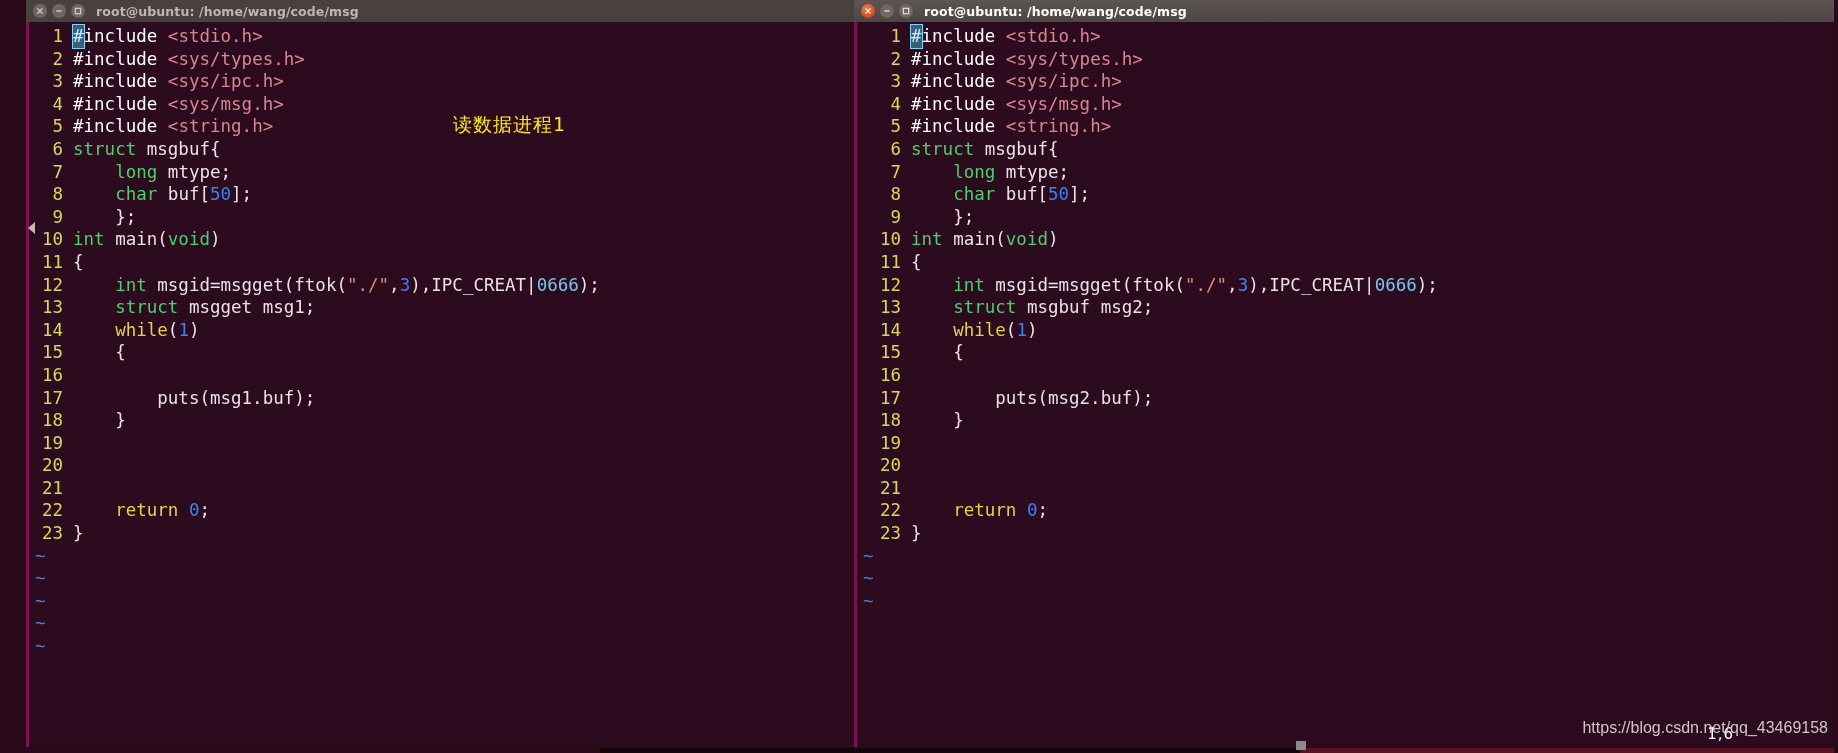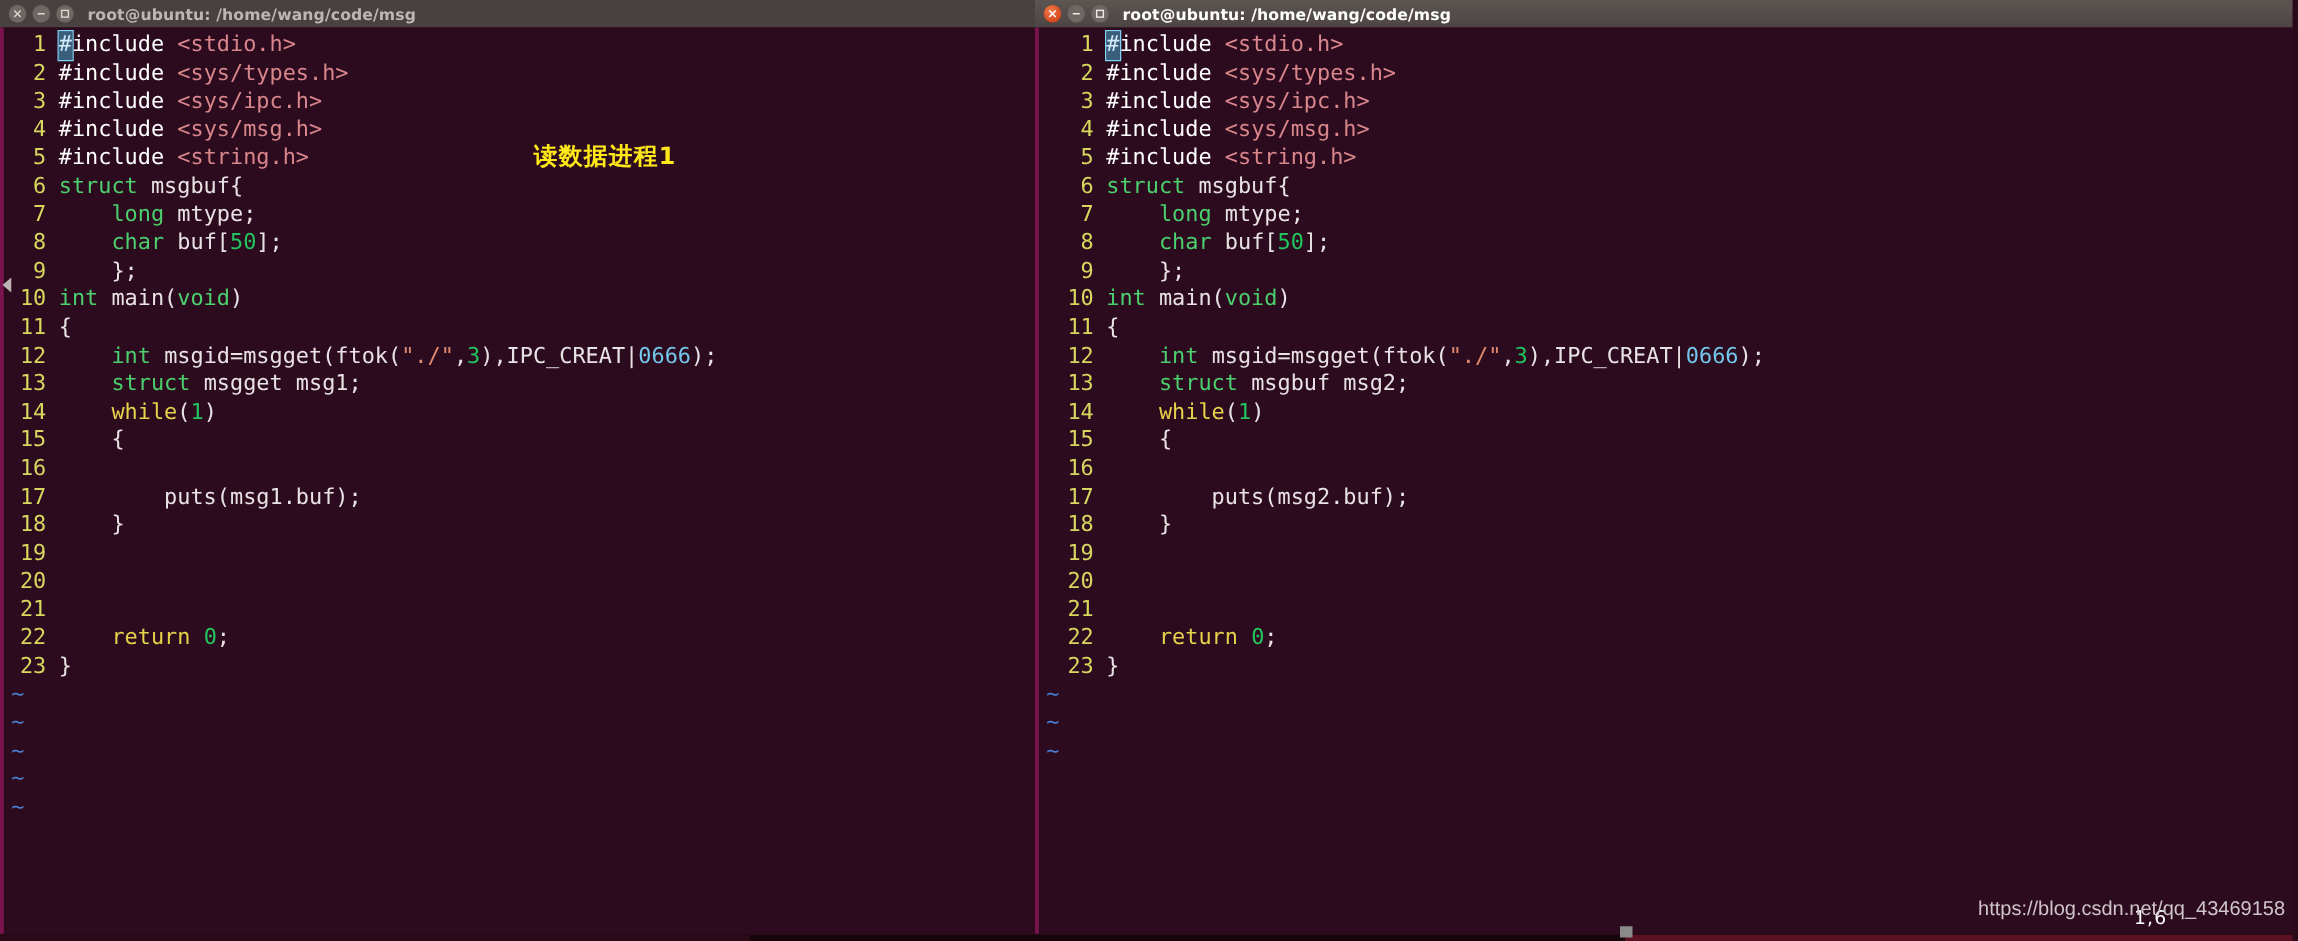--- a/index.html
+++ b/index.html
@@ -2,21 +2,21 @@
 <html><head>
 <meta charset="utf-8">
 <style>
   html,body{margin:0;padding:0;background:#1d0812;}
   body{width:1838px;height:753px;overflow:hidden;
        font-family:"DejaVu Sans Mono","Liberation Mono",monospace;}
 
   .screen{position:relative;width:1838px;height:753px;background:#2a0a18;overflow:hidden;}
 
   
-  .win{position:absolute;top:0;overflow:hidden;}
+  .win{position:absolute;top:0;overflow:hidden;padding-left:26px;}
   .win.left{left:0;width:828px;height:750px;}
   .win.right{left:828px;width:1010px;height:753px;}
 
   .titlebar{height:22px;display:flex;align-items:center;
             font-family:"DejaVu Sans","Liberation Sans",sans-serif;
             font-size:12.5px;font-weight:bold;letter-spacing:.1px;
             padding-left:7px;box-sizing:border-box;}
   .titlebar.unfocused{background:#48413f;color:#bdb6b3;}
   .titlebar.focused{background:#564f4c;
       background:linear-gradient(#5d5552,#4c4543);color:#ffffff;}
@@ -44,32 +44,32 @@
   .lnum{width:44px;min-width:44px;text-align:right;color:#d7d75f;
         padding-right:10px;box-sizing:border-box;}
   .win.right .lnum{width:54px;min-width:54px;}
   .txt{color:#e8e2e4;}
 
   
   .k-pre      {color:#ffffff;}   
   .k-hdr      {color:#d8868c;}   
   .k-type     {color:#4ccf6e;}   
   .k-stmt     {color:#e5d14a;}   
-  .k-num      {color:#22c55e;}   
+  .k-num      {color:#3b82f6;}   
   .k-str      {color:#e08a70;}   
   .k-const    {color:#74c7ec;}   
   .k-plain    {color:#e8e2e4;}
   .tilde      {color:#4a7fd4;}
 
   
   .cursor-box{display:inline-block;background:#3a5f7d;
               outline:1px solid #7fd4f5;color:#cfe9f7;}
 
   
-  .anno{position:absolute;color:#ffe81a;font-weight:bold;
+  .anno{position:absolute;color:#ffe81a;font-weight:normal;
         font-family:"DejaVu Sans","Liberation Sans",sans-serif;
         font-size:19px;letter-spacing:1px;white-space:nowrap;}
   .anno.a1{left:424px;top:90px;}
 
   
   .watermark{position:absolute;right:10px;bottom:16px;
              font-family:Liberation Sans, sans-serif;
              font-size:16px;color:#cfc5c9;white-space:nowrap;}
   .cursorpos{position:absolute;right:104px;bottom:10px;
              font-family:"DejaVu Sans","Liberation Sans",sans-serif;

